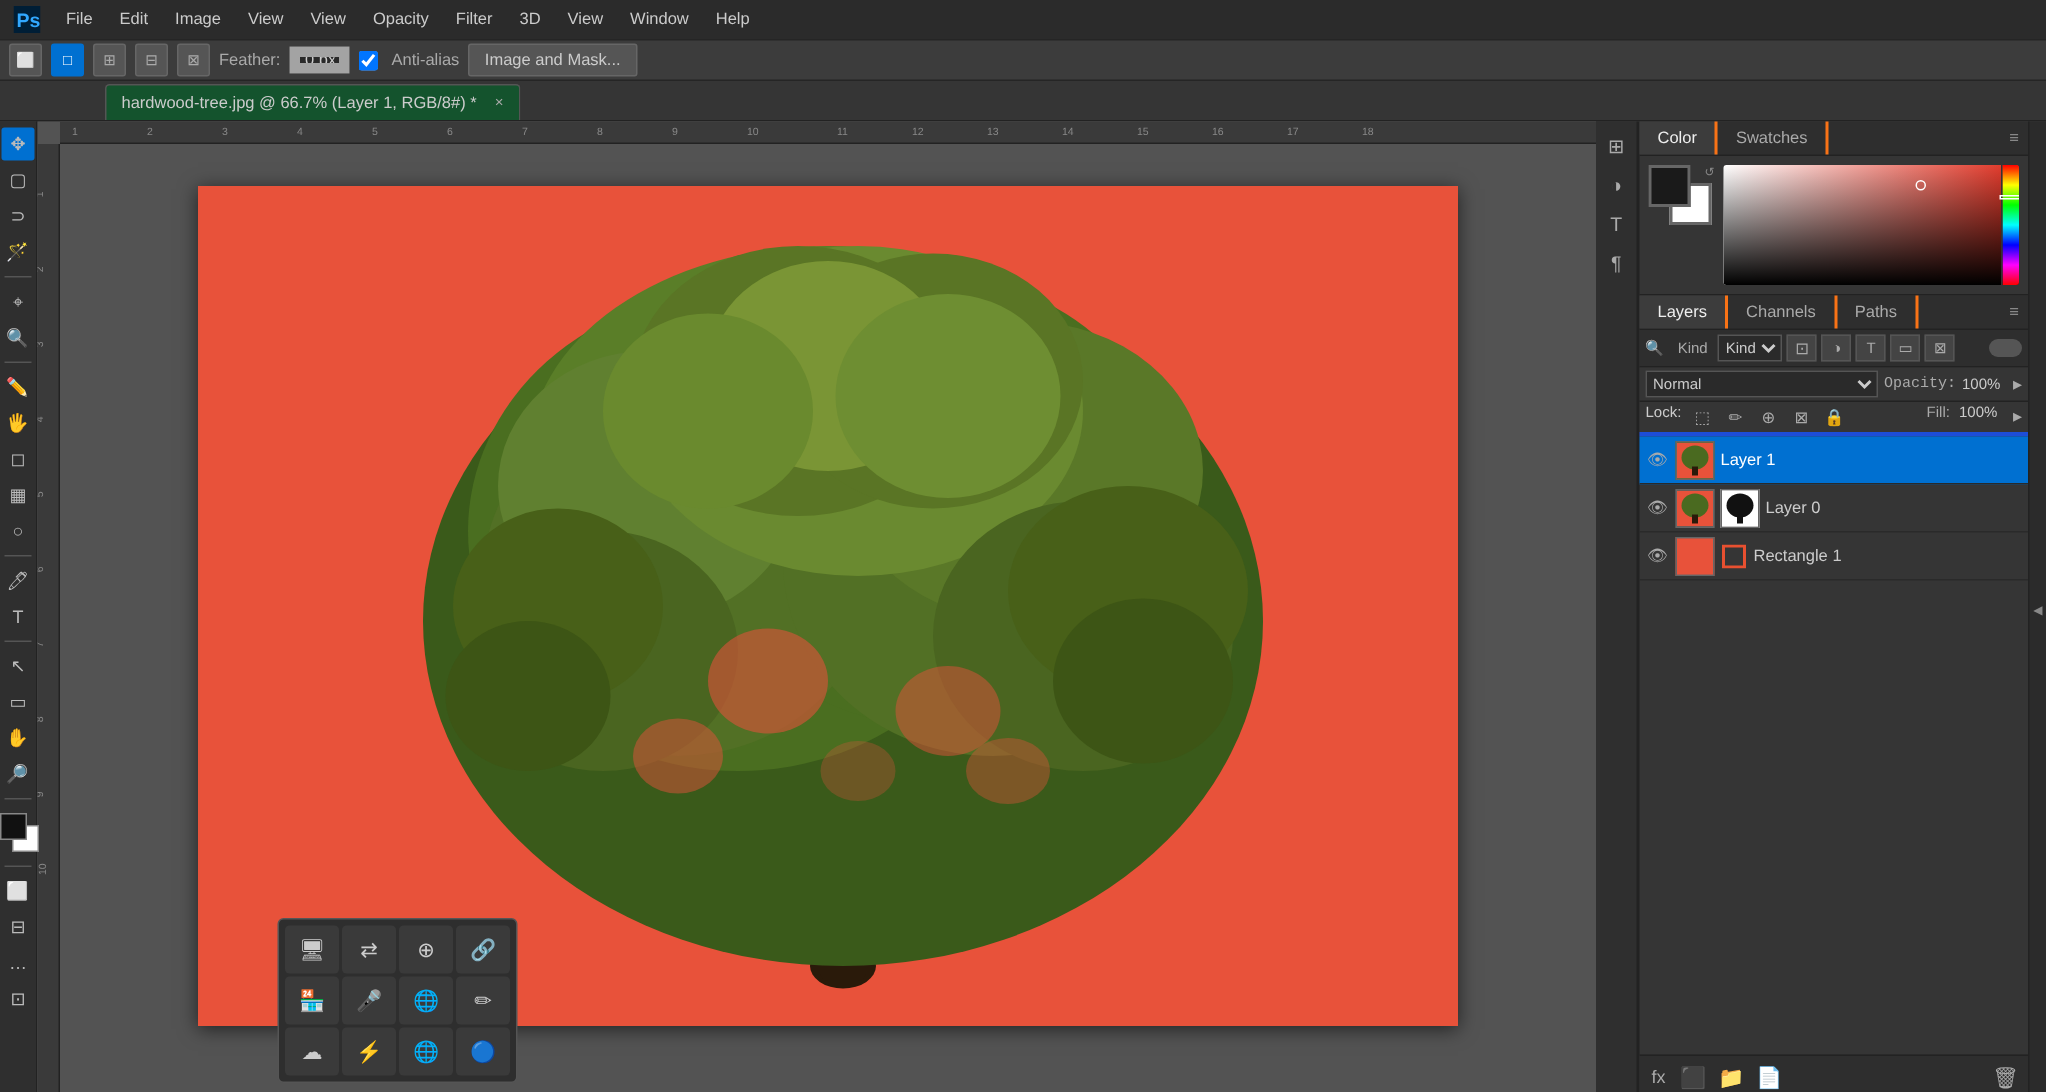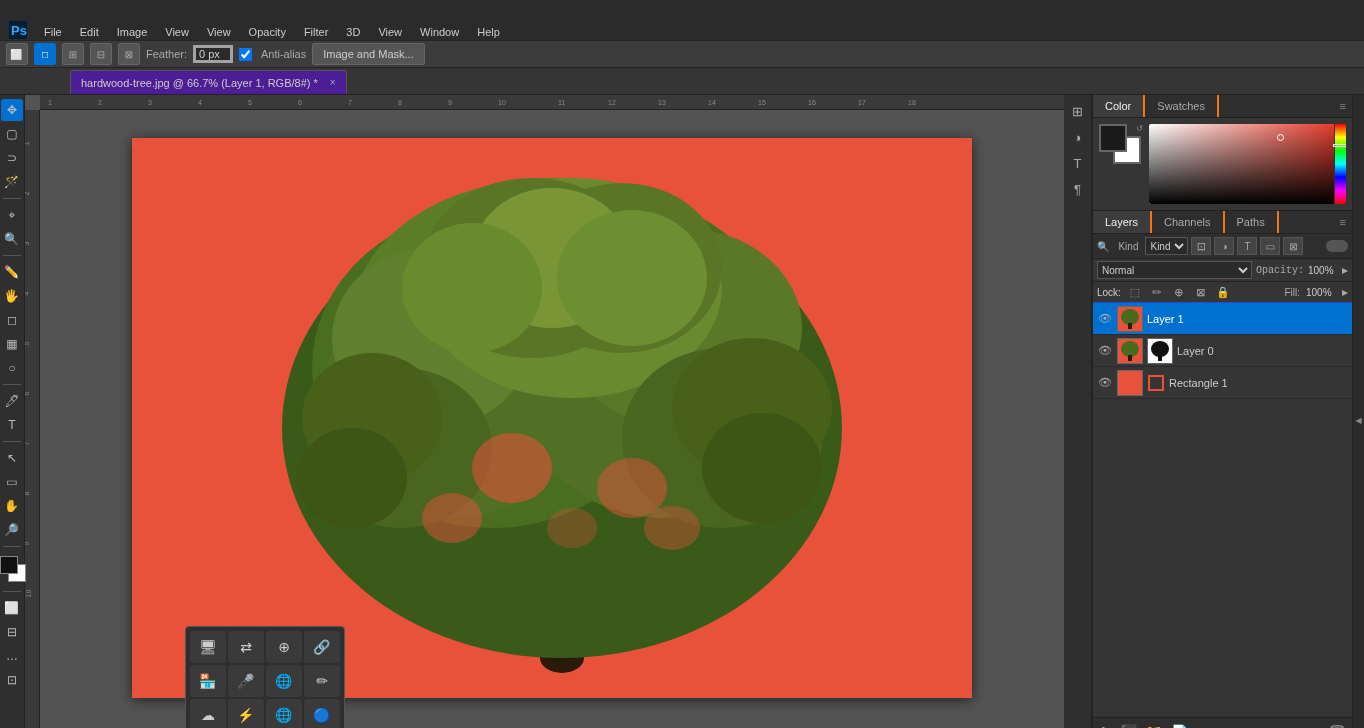--- a/index.html
+++ b/index.html
@@ -9,24 +9,24 @@
       background: #535353;
       font-family: Arial, sans-serif;
       font-size: 11px;
       color: #ccc;
       overflow: hidden;
       user-select: none;
     }
 
     
     .menu-bar {
-      height: 40px;
+      height: 26px;
       background: #2b2b2b;
       display: flex;
-      align-items: flex-end;
+      align-items: center;
       padding: 0 8px;
       gap: 2px;
     }
     .ps-logo {
       width: 20px;
       height: 20px;
       margin-right: 6px;
       display: flex;
       align-items: center;
       justify-content: center;
@@ -56,21 +56,21 @@
       border-radius: 2px;
       display: flex; align-items: center; justify-content: center;
       cursor: pointer;
       color: #aaa;
       font-size: 10px;
     }
     .options-btn.active { background: #0070d1; border-color: #0070d1; color: #fff; }
     .options-label { color: #aaa; font-size: 11px; }
     .options-input {
       background: #2a2a2a;
-      border: 3px solid #a3a3a3;
+      border: 7px solid #a3a3a3;
       color: #ccc;
       width: 40px;
       height: 18px;
       font-size: 11px;
       padding: 0 3px;
     }
     .options-checkbox { margin-right: 3px; }
     .options-big-btn {
       background: #555;
       border: 1px solid #666;
@@ -98,21 +98,21 @@
       border-bottom: none;
       padding: 0 10px;
       display: flex;
       align-items: center;
       gap: 6px;
       font-size: 11px;
       color: #ccc;
       cursor: pointer;
       border-radius: 3px 3px 0 0;
     }
-    .tab.active { background: #4c1d95; gap: 12px; }
+    .tab.active { background: #14532d; gap: 12px; }
     .tab-close { color: #aaa; font-size: 10px; cursor: pointer; }
 
     
     .main-layout {
       display: flex;
       height: calc(728px - 22px - 28px - 27px);
     }
 
     
     .left-toolbar {
@@ -305,25 +305,25 @@
       border: 1px solid #555;
       color: #ccc;
       height: 18px;
       font-size: 10px;
       flex: 1;
     }
     .opacity-label { color: #aaa; font-size: 10px; font-family: Liberation Mono, monospace; }
     .opacity-value { color: #ccc; font-size: 10px; width: 30px; }
     .lock-row {
       display: flex;
-      align-items: center;
+      align-items: flex-start;
       padding: 2px 4px;
       gap: 6px;
       background: #353535;
-      border-bottom: 1px solid #1d4ed8;
+      border-bottom: 3px solid #1d4ed8;
       font-size: 10px;
     }
     .lock-icon {
       width: 16px; height: 16px;
       display: flex; align-items: center; justify-content: center;
       color: #aaa;
       font-size: 11px;
     }
     .fill-label { margin-left: auto; color: #aaa; font-size: 10px; }
     .fill-value { color: #ccc; font-size: 10px; width: 30px; }

